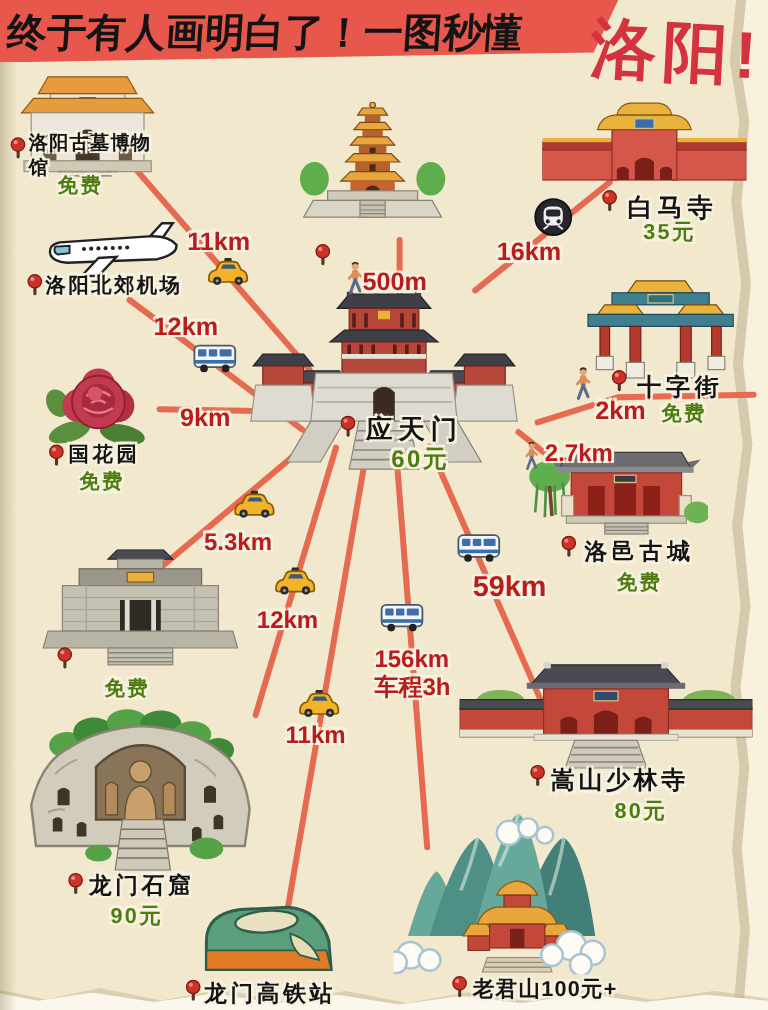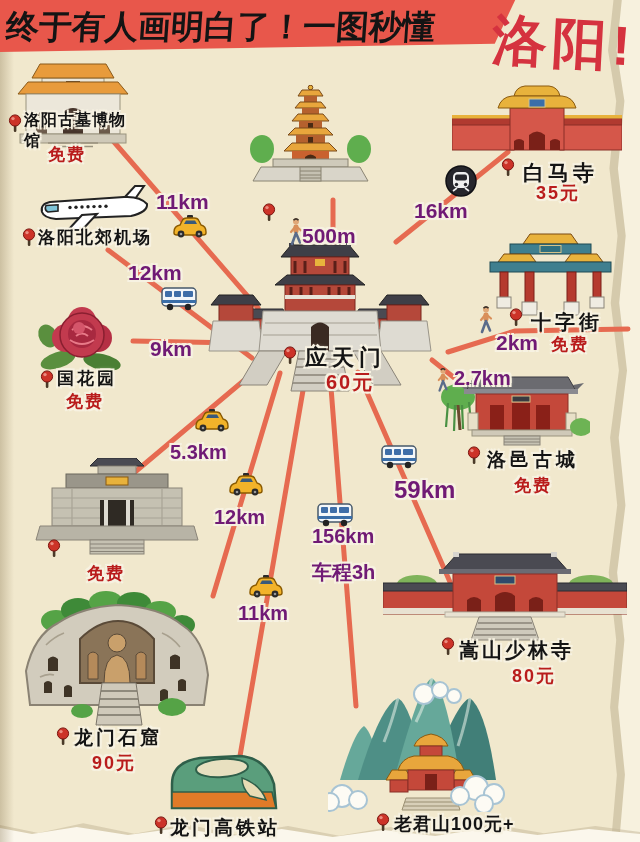--- a/index.html
+++ b/index.html
@@ -20,22 +20,22 @@
   
   .banner{left:0;top:0;width:640px;height:52px;background:#e8574b;z-index:9;
     clip-path:polygon(0 0,80.5% 0,77.3% 84%,0 100%);}
   .banner-text{left:6px;top:5px;font-size:33px;font-weight:800;color:#141414;
     letter-spacing:0px;transform:skewX(-4deg);white-space:nowrap;z-index:10;}
   .big-title{left:492px;top:4px;width:150px;font-size:55px;font-weight:900;color:#d5323f;
     letter-spacing:5px;line-height:1.45;transform:rotate(3deg);white-space:nowrap;z-index:10;}
   
   .ol{text-shadow:-2px -2px 0 #f7f2e2,2px -2px 0 #f7f2e2,-2px 2px 0 #f7f2e2,2px 2px 0 #f7f2e2,0 0 4px #f7f2e2;}
   .pname{position:absolute;font-size:19px;font-weight:800;color:#141414;letter-spacing:2px;white-space:nowrap;z-index:6;}
-  .price{position:absolute;font-size:17px;font-weight:700;color:#b91c1c;letter-spacing:2px;white-space:nowrap;z-index:6;}
-  .dist{position:absolute;font-size:21px;font-weight:800;color:#701a75;white-space:nowrap;z-index:6;}
+  .price{position:absolute;font-size:17px;font-weight:700;color:#4d7c0f;letter-spacing:2px;white-space:nowrap;z-index:6;}
+  .dist{position:absolute;font-size:21px;font-weight:800;color:#b91c1c;white-space:nowrap;z-index:6;}
   .routes{left:0;top:0;z-index:2;}
   .bld{z-index:3;}
   .icn{z-index:5;}
 </style>
 </head>
 <body>
 
 <div id="stage">
 
   <svg width="0" height="0" style="position:absolute" aria-hidden="true">
@@ -457,21 +457,21 @@
   <div class="price ol" style="left:66px;top:390px">免费</div>
 
   <div class="dist ol" style="left:454px;top:367px;font-size:20px">2.7km</div>
   <div class="pname ol" style="left:487px;top:447px;letter-spacing:4px">洛邑古城</div>
   <div class="price ol" style="left:514px;top:474px">免费</div>
 
   <div class="dist ol" style="left:394px;top:476px;font-size:24px">59km</div>
 
   <div class="dist ol" style="left:170px;top:441px;font-size:20px">5.3km</div>
   <div class="dist ol" style="left:214px;top:506px;font-size:20px">12km</div>
-  <div class="dist ol" style="left:312px;top:525px;font-size:20px">156km</div>
+  <div class="dist ol" style="left:312px;top:539px;font-size:20px">156km</div>
   <div class="dist ol" style="left:312px;top:559px;font-size:20px">车程3h</div>
   <div class="dist ol" style="left:238px;top:602px;font-size:20px">11km</div>
 
   <div class="price ol" style="left:87px;top:562px">免费</div>
 
   <div class="pname ol" style="left:74px;top:725px;letter-spacing:3px">龙门石窟</div>
   <div class="price ol" style="left:92px;top:751px;font-size:18px">90元</div>
 
   <div class="pname ol" style="left:170px;top:815px;letter-spacing:3px">龙门高铁站</div>
 

